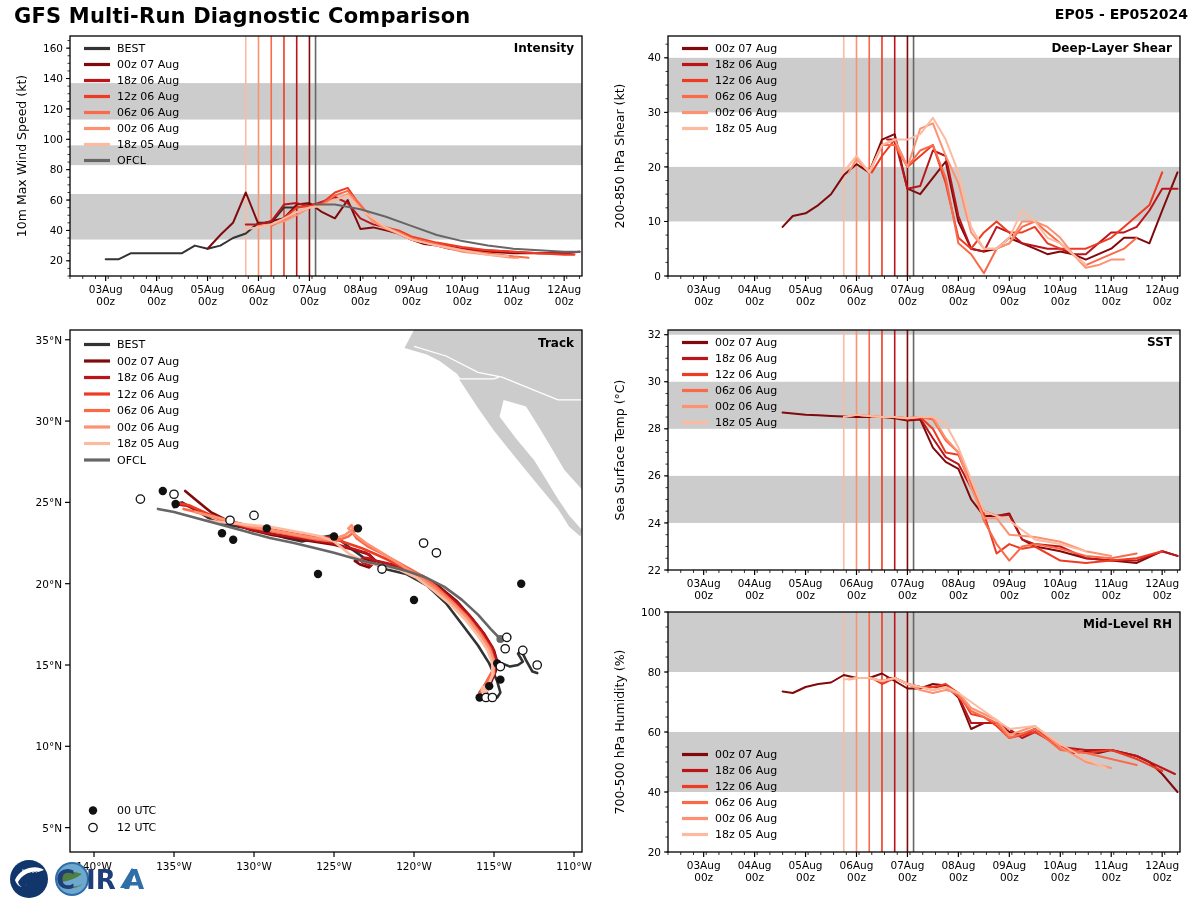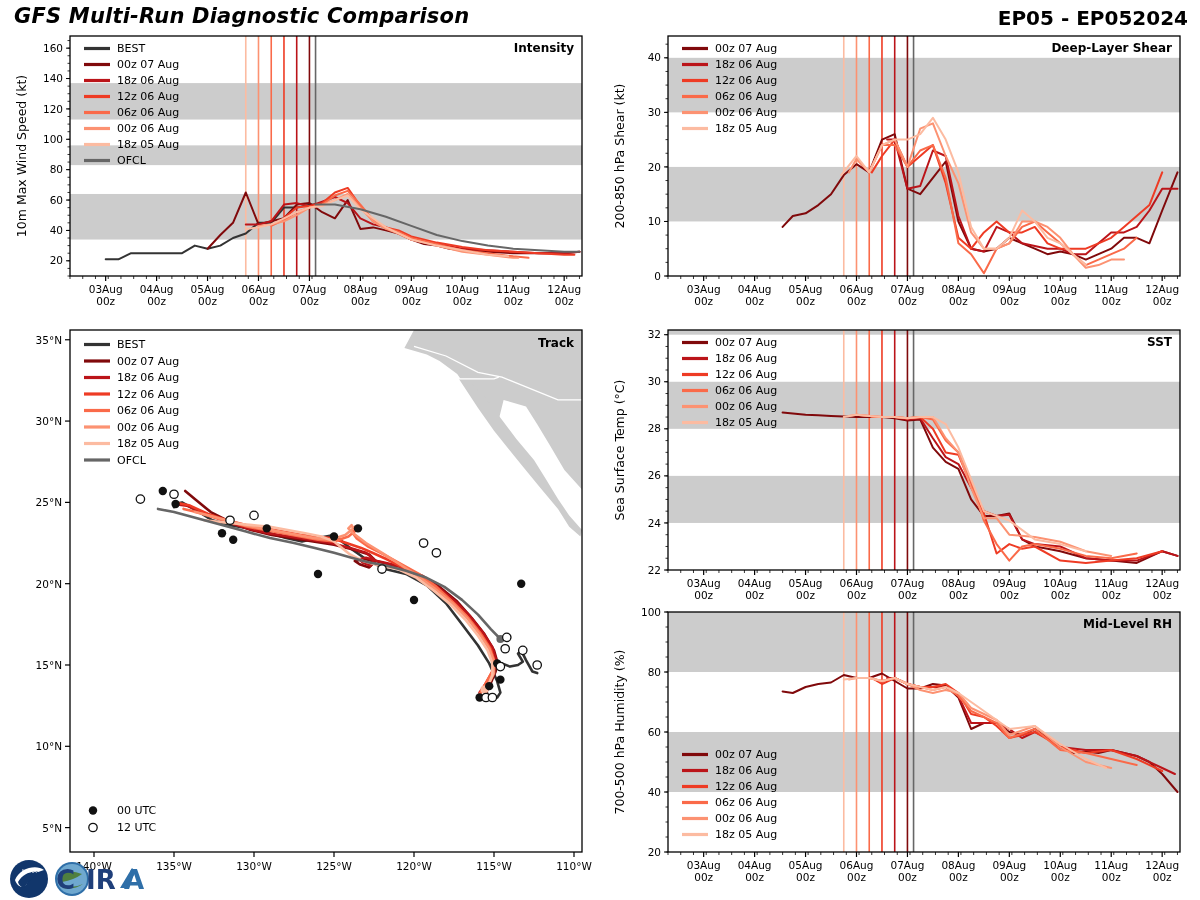--- a/index.html
+++ b/index.html
@@ -1,20 +1,20 @@
 <!DOCTYPE html>
 <html><head>
 <meta charset="utf-8">
 <style>
   html,body{margin:0;padding:0;background:#ffffff;}
   body{width:1200px;height:900px;position:relative;overflow:hidden;
        font-family:"DejaVu Sans","Liberation Sans",sans-serif;color:#000;}
   .abs{position:absolute;}
-  .ttl-left{left:14px;top:4px;font-size:21px;font-weight:bold;letter-spacing:.2px;font-style:italic;}
-  .ttl-right{right:12px;top:6px;font-size:20px;font-weight:bold;}
+  .ttl-left{left:14px;top:4px;font-size:21px;font-weight:bold;letter-spacing:.2px;}
+  .ttl-right{right:12px;top:6px;font-size:14px;font-weight:bold;}
   svg{display:block;}
 </style>
 </head>
 <body>
 
 <div class="abs ttl-left">GFS Multi-Run Diagnostic Comparison</div>
 <div class="abs ttl-right">EP05 - EP052024</div>
 
 <svg class="abs" id="fig" style="left:0;top:0" width="1200" height="900">
     <g>

